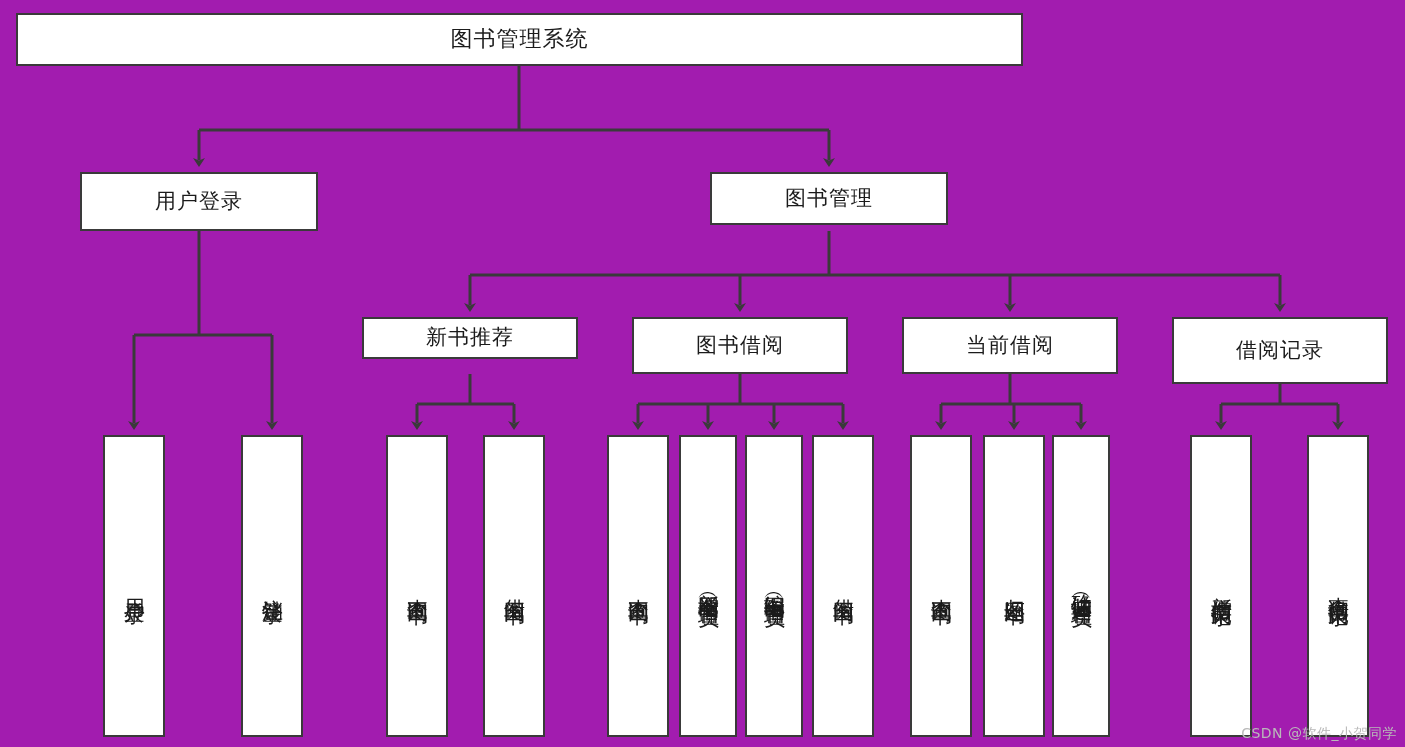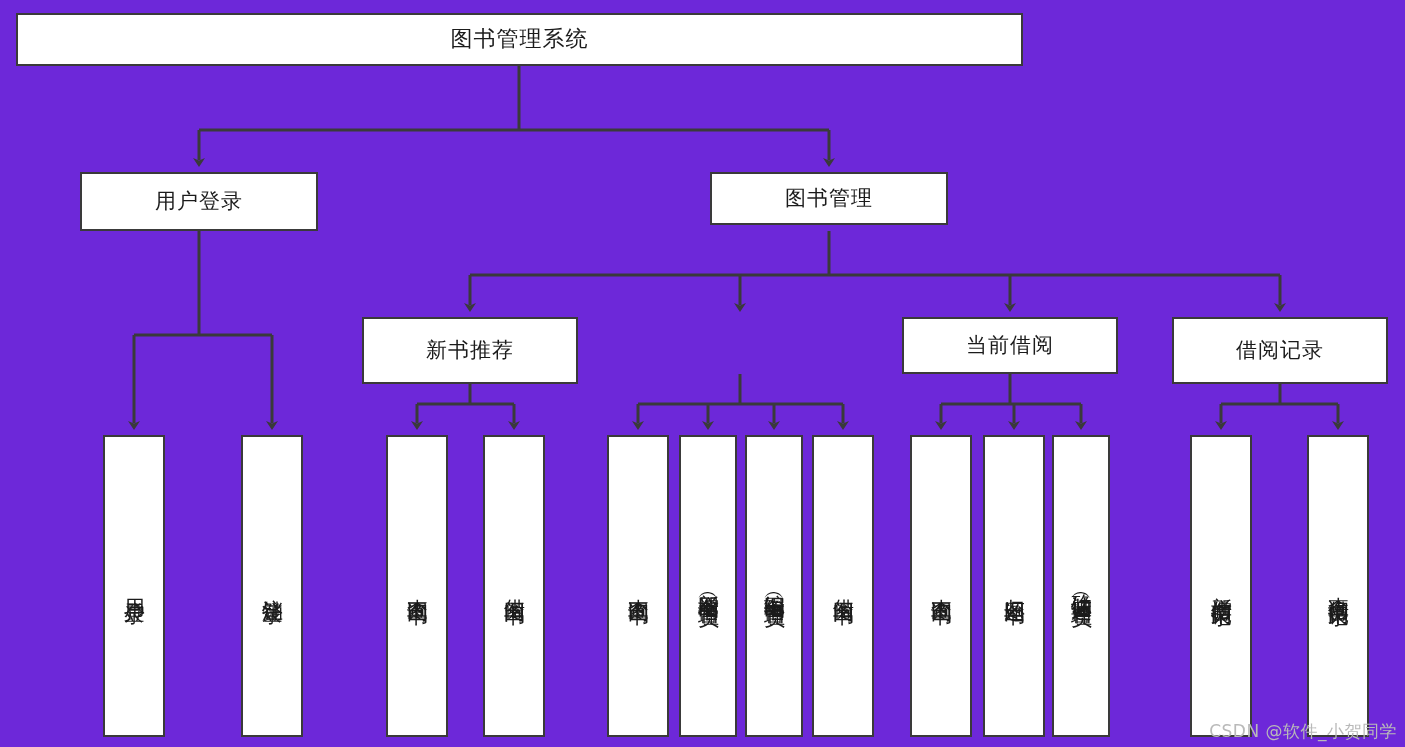--- a/index.html
+++ b/index.html
@@ -8,21 +8,21 @@
     padding: 0;
     background: #ffffff;
   }
   body {
     font-family: "DejaVu Sans", "Liberation Sans", sans-serif;
   }
   #canvas {
     position: relative;
     width: 1405px;
     height: 747px;
-    background: #6d28d9;
+    background: #a21caf;
     overflow: hidden;
   }
   #wires {
     position: absolute;
     left: 0;
     top: 0;
     width: 1405px;
     height: 747px;
     pointer-events: none;
   }
@@ -55,21 +55,21 @@
     line-height: 1.28;
     letter-spacing: 2px;
     white-space: nowrap;
     display: block;
     text-align: center;
   }
   #watermark {
     position: absolute;
     right: 8px;
     bottom: 4px;
-    font-size: 17px;
+    font-size: 14px;
     color: #b9b9b9;
     letter-spacing: 0.5px;
     white-space: nowrap;
   }
 </style>
 </head>
 <body>
 
 <div id="canvas">
 
@@ -121,21 +121,22 @@
       <path d="M1221,404 L1221,423" marker-end="url(#ah)"></path>
       <path d="M1338,404 L1338,423" marker-end="url(#ah)"></path>
     </g>
   </svg>
 
   <div class="node horiz root" style="left: 16px; top: 13px; width: 1007px; height: 53px;">图书管理系统</div>
 
   <div class="node horiz" style="left: 80px; top: 172px; width: 238px; height: 59px;">用户登录</div>
   <div class="node horiz" style="left: 710px; top: 172px; width: 238px; height: 53px;">图书管理</div>
 
-  <div class="node horiz" style="left: 362px; top: 317px; width: 216px; height: 67px;">新书推荐</div>
+  <div class="node horiz" style="left: 362px; top: 317px; width: 216px; height: 42px;">新书推荐</div>
+  <div class="node horiz" style="left: 632px; top: 317px; width: 216px; height: 57px;">图书借阅</div>
   <div class="node horiz" style="left: 902px; top: 317px; width: 216px; height: 57px;">当前借阅</div>
   <div class="node horiz" style="left: 1172px; top: 317px; width: 216px; height: 67px;">借阅记录</div>
 
   <div class="node vert" style="left: 103px; top: 435px; width: 62px; height: 302px;">
     <span class="vlabel">用户登录</span>
   </div>
   <div class="node vert" style="left: 241px; top: 435px; width: 62px; height: 302px;">
     <span class="vlabel">注销登录</span>
   </div>
   <div class="node vert" style="left: 386px; top: 435px; width: 62px; height: 302px;">

